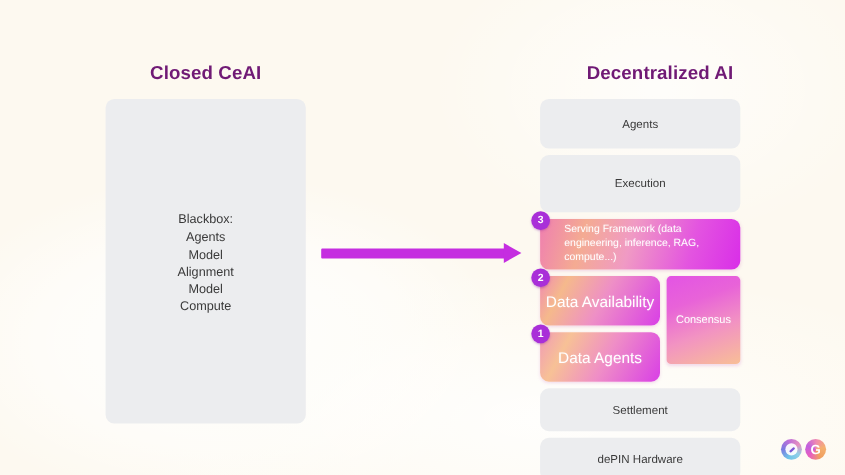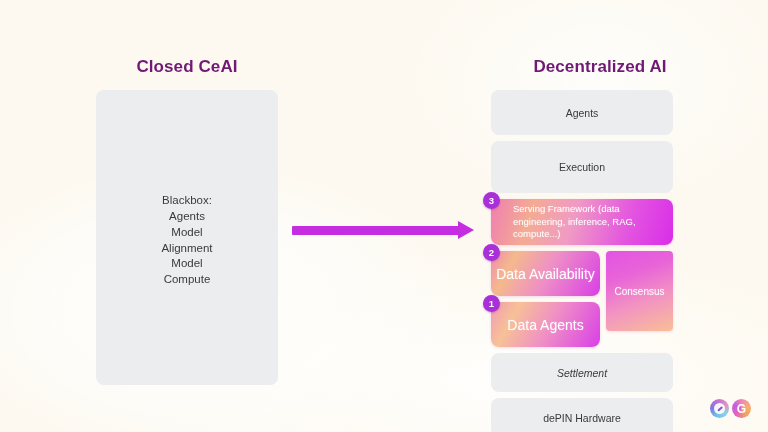--- a/index.html
+++ b/index.html
@@ -90,21 +90,21 @@
   }
   .block.gray {
     background:#ecedef;
     color:#3a3a3a;
   }
   .block .label { font-size:10.5px; line-height:14px; }
   .block .label .sub { display:block; }
 
   .blk-agents    { height:45px; margin-bottom:6px; }
   .blk-execution { height:52px; margin-bottom:6px; }
-  .blk-settlement{ height:39px; margin-bottom:6px; margin-top:6px;font-style:italic; }
+  .blk-settlement{ height:39px; margin-bottom:6px; margin-top:6px; }
   .blk-depin     { height:39px; }
   .pink-serving {
     background:linear-gradient(105deg, #ef7fb0 0%, #f4ab92 22%, #f09ac4 45%, #e354e0 75%, #d92ee8 100%);
     height:46px;
     border-radius:8px;
     display:flex; align-items:center; justify-content:center;
     color:#ffffff;
     position:relative;
     box-shadow:0 1px 3px rgba(190,60,180,0.18);
   }

